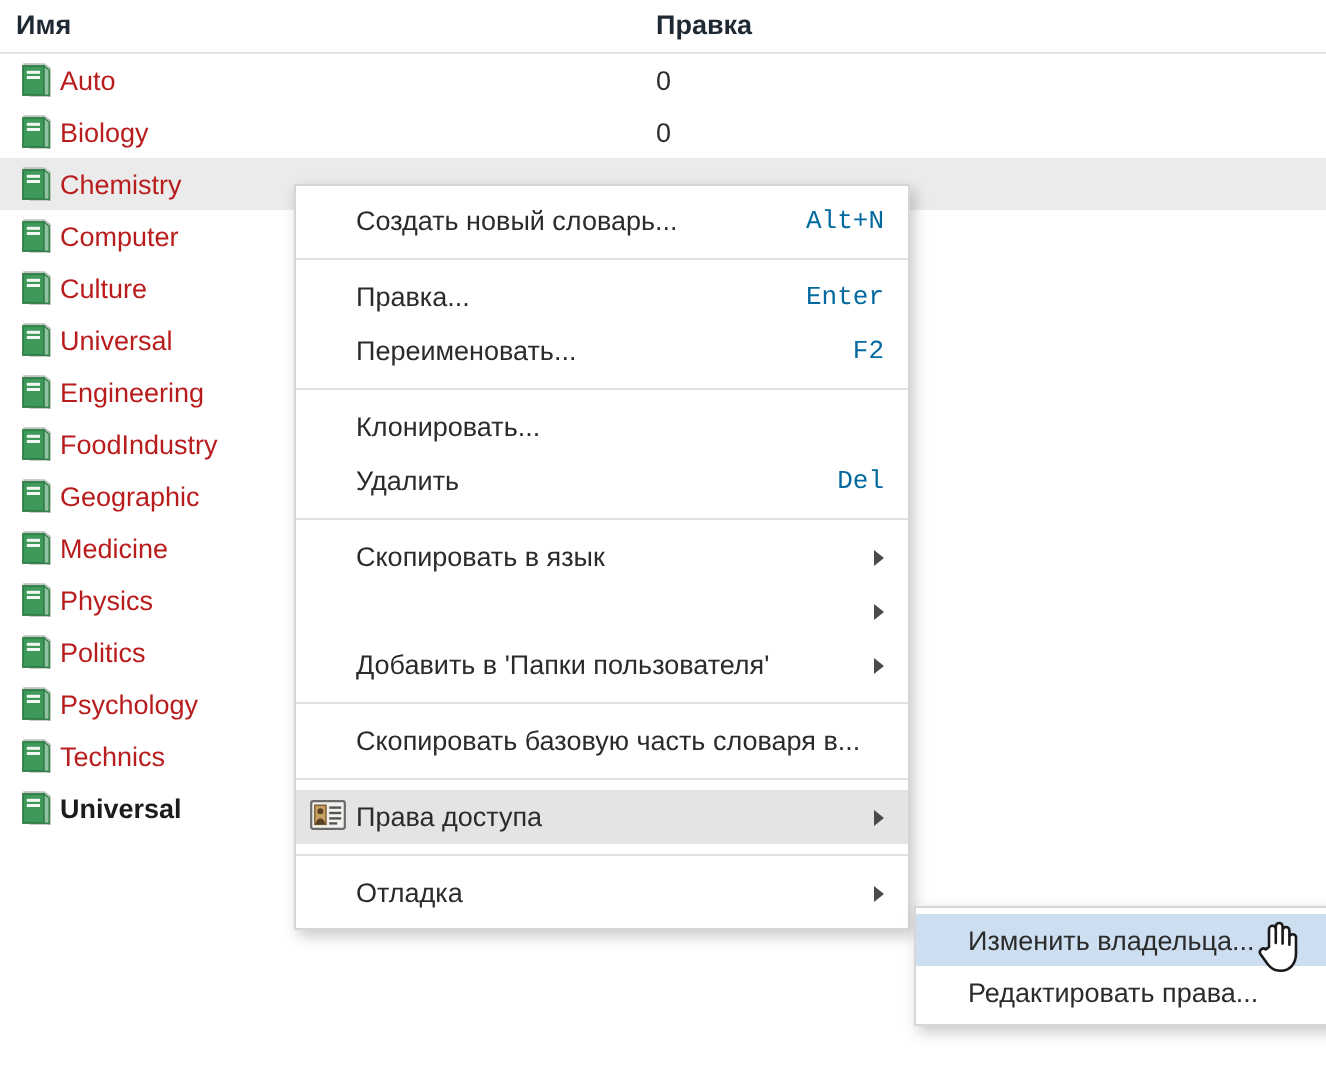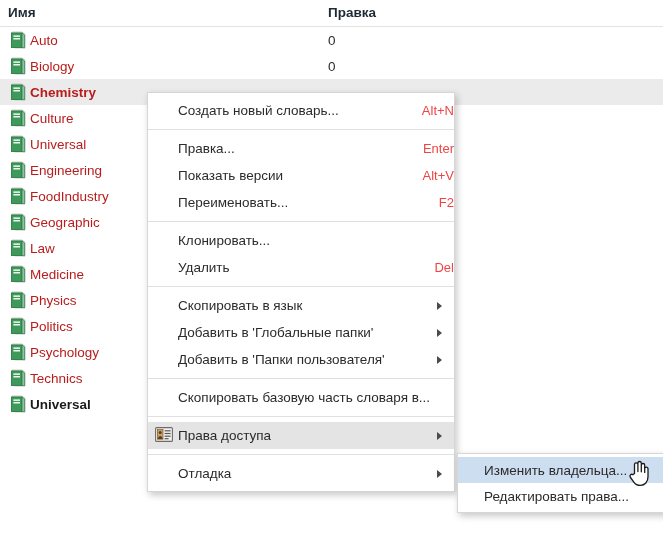--- a/index.html
+++ b/index.html
@@ -42,21 +42,21 @@
   .th-name { left: 8px; }
   .th-version { left: 328px; }
 
   .rows { position: relative; }
   .row {
     position: relative;
     height: 26px;
     display: flex;
     align-items: center;
   }
-  .row.selected { background: #ebebeb; font-weight: bold; }
+  .row.selected { background: #ebebeb; }
   .row .cell-name {
     position: absolute;
     left: 30px;
     white-space: nowrap;
     font-size: 13.5px;
     color: #b91c1c;
   }
   .row.bold .cell-name { font-weight: bold; color: #1b1b1b; }
   .row .cell-version {
     position: absolute;
@@ -106,23 +106,24 @@
     height: 15px;
   }
   .mi .mi-label {
     margin-left: 30px;
     font-size: 13.5px;
     color: #2b2b2b;
   }
   .mi.disabled .mi-label { color: #a4a4a4; }
   .mi .mi-accel {
     position: absolute;
-    right: 0;
+    right: 12px;
     font-size: 13px;
-    color: #ef4444;
+    color: #0369a1;
+    font-family: Liberation Mono, monospace;
   }
   .mi .mi-arrow {
     position: absolute;
     right: 12px;
     top: 10px;
     width: 0; height: 0;
     border-left: 5px solid #4a4a4a;
     border-top: 4px solid transparent;
     border-bottom: 4px solid transparent;
   }
@@ -205,20 +206,31 @@
         <span class="cell-version"></span>
       </div>
       <div class="row">
         <span class="book-icon"><svg viewBox="0 0 17 18" width="17" height="18" xmlns="http://www.w3.org/2000/svg">
             <path d="M2 1 L12 1 L15 3.2 L15 17 L5 17 L2 14.6 Z" fill="#cfd8d0" stroke="#b9c0b9" stroke-width="0.8"></path>
             <rect x="1.5" y="2" width="10.5" height="14.5" fill="#3d9a5b" stroke="#2f7d47" stroke-width="0.9"></rect>
             <rect x="3.4" y="4.4" width="6.6" height="1.5" fill="#f2f7f2"></rect>
             <rect x="3.4" y="7.0" width="6.6" height="1.5" fill="#f2f7f2"></rect>
             <path d="M12 2 L14.6 4 L14.6 16.8 L12 16.5 Z" fill="#8fc3a2" stroke="#2f7d47" stroke-width="0.7"></path>
           </svg></span>
+        <span class="cell-name">Computer</span>
+        <span class="cell-version"></span>
+      </div>
+      <div class="row">
+        <span class="book-icon"><svg viewBox="0 0 17 18" width="17" height="18" xmlns="http://www.w3.org/2000/svg">
+            <path d="M2 1 L12 1 L15 3.2 L15 17 L5 17 L2 14.6 Z" fill="#cfd8d0" stroke="#b9c0b9" stroke-width="0.8"></path>
+            <rect x="1.5" y="2" width="10.5" height="14.5" fill="#3d9a5b" stroke="#2f7d47" stroke-width="0.9"></rect>
+            <rect x="3.4" y="4.4" width="6.6" height="1.5" fill="#f2f7f2"></rect>
+            <rect x="3.4" y="7.0" width="6.6" height="1.5" fill="#f2f7f2"></rect>
+            <path d="M12 2 L14.6 4 L14.6 16.8 L12 16.5 Z" fill="#8fc3a2" stroke="#2f7d47" stroke-width="0.7"></path>
+          </svg></span>
         <span class="cell-name">Culture</span>
         <span class="cell-version"></span>
       </div>
       <div class="row">
         <span class="book-icon"><svg viewBox="0 0 17 18" width="17" height="18" xmlns="http://www.w3.org/2000/svg">
             <path d="M2 1 L12 1 L15 3.2 L15 17 L5 17 L2 14.6 Z" fill="#cfd8d0" stroke="#b9c0b9" stroke-width="0.8"></path>
             <rect x="1.5" y="2" width="10.5" height="14.5" fill="#3d9a5b" stroke="#2f7d47" stroke-width="0.9"></rect>
             <rect x="3.4" y="4.4" width="6.6" height="1.5" fill="#f2f7f2"></rect>
             <rect x="3.4" y="7.0" width="6.6" height="1.5" fill="#f2f7f2"></rect>
             <path d="M12 2 L14.6 4 L14.6 16.8 L12 16.5 Z" fill="#8fc3a2" stroke="#2f7d47" stroke-width="0.7"></path>
@@ -250,31 +262,20 @@
       </div>
       <div class="row">
         <span class="book-icon"><svg viewBox="0 0 17 18" width="17" height="18" xmlns="http://www.w3.org/2000/svg">
             <path d="M2 1 L12 1 L15 3.2 L15 17 L5 17 L2 14.6 Z" fill="#cfd8d0" stroke="#b9c0b9" stroke-width="0.8"></path>
             <rect x="1.5" y="2" width="10.5" height="14.5" fill="#3d9a5b" stroke="#2f7d47" stroke-width="0.9"></rect>
             <rect x="3.4" y="4.4" width="6.6" height="1.5" fill="#f2f7f2"></rect>
             <rect x="3.4" y="7.0" width="6.6" height="1.5" fill="#f2f7f2"></rect>
             <path d="M12 2 L14.6 4 L14.6 16.8 L12 16.5 Z" fill="#8fc3a2" stroke="#2f7d47" stroke-width="0.7"></path>
           </svg></span>
         <span class="cell-name">Geographic</span>
-        <span class="cell-version"></span>
-      </div>
-      <div class="row">
-        <span class="book-icon"><svg viewBox="0 0 17 18" width="17" height="18" xmlns="http://www.w3.org/2000/svg">
-            <path d="M2 1 L12 1 L15 3.2 L15 17 L5 17 L2 14.6 Z" fill="#cfd8d0" stroke="#b9c0b9" stroke-width="0.8"></path>
-            <rect x="1.5" y="2" width="10.5" height="14.5" fill="#3d9a5b" stroke="#2f7d47" stroke-width="0.9"></rect>
-            <rect x="3.4" y="4.4" width="6.6" height="1.5" fill="#f2f7f2"></rect>
-            <rect x="3.4" y="7.0" width="6.6" height="1.5" fill="#f2f7f2"></rect>
-            <path d="M12 2 L14.6 4 L14.6 16.8 L12 16.5 Z" fill="#8fc3a2" stroke="#2f7d47" stroke-width="0.7"></path>
-          </svg></span>
-        <span class="cell-name">Law</span>
         <span class="cell-version"></span>
       </div>
       <div class="row">
         <span class="book-icon"><svg viewBox="0 0 17 18" width="17" height="18" xmlns="http://www.w3.org/2000/svg">
             <path d="M2 1 L12 1 L15 3.2 L15 17 L5 17 L2 14.6 Z" fill="#cfd8d0" stroke="#b9c0b9" stroke-width="0.8"></path>
             <rect x="1.5" y="2" width="10.5" height="14.5" fill="#3d9a5b" stroke="#2f7d47" stroke-width="0.9"></rect>
             <rect x="3.4" y="4.4" width="6.6" height="1.5" fill="#f2f7f2"></rect>
             <rect x="3.4" y="7.0" width="6.6" height="1.5" fill="#f2f7f2"></rect>
             <path d="M12 2 L14.6 4 L14.6 16.8 L12 16.5 Z" fill="#8fc3a2" stroke="#2f7d47" stroke-width="0.7"></path>
           </svg></span>
@@ -344,42 +345,37 @@
     <div class="mi">
       <span class="mi-label">Создать новый словарь...</span>
       <span class="mi-accel">Alt+N</span>
     </div>
     <div class="sep"></div>
     <div class="mi">
       <span class="mi-label">Правка...</span>
       <span class="mi-accel">Enter</span>
     </div>
     <div class="mi">
-      <span class="mi-label">Показать версии</span>
-      <span class="mi-accel">Alt+V</span>
-    </div>
-    <div class="mi">
       <span class="mi-label">Переименовать...</span>
       <span class="mi-accel">F2</span>
     </div>
     <div class="sep"></div>
     <div class="mi">
       <span class="mi-label">Клонировать...</span>
     </div>
     <div class="mi">
       <span class="mi-label">Удалить</span>
       <span class="mi-accel">Del</span>
     </div>
     <div class="sep"></div>
     <div class="mi">
       <span class="mi-label">Скопировать в язык</span>
       <span class="mi-arrow"></span>
     </div>
     <div class="mi">
-      <span class="mi-label">Добавить в 'Глобальные папки'</span>
       <span class="mi-arrow"></span>
     </div>
     <div class="mi">
       <span class="mi-label">Добавить в 'Папки пользователя'</span>
       <span class="mi-arrow"></span>
     </div>
     <div class="sep"></div>
     <div class="mi">
       <span class="mi-label">Скопировать базовую часть словаря в...</span>
     </div>

